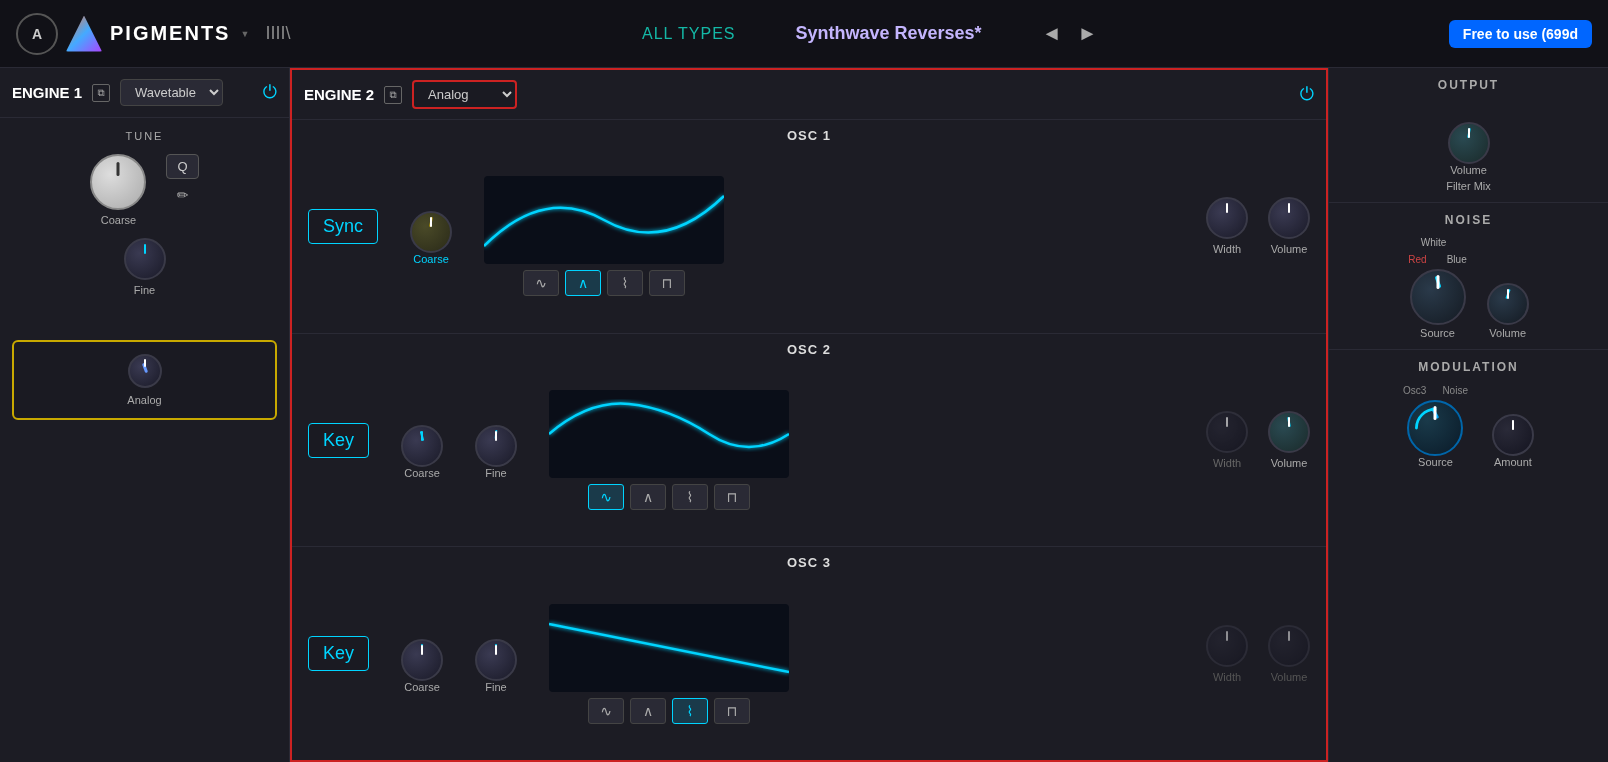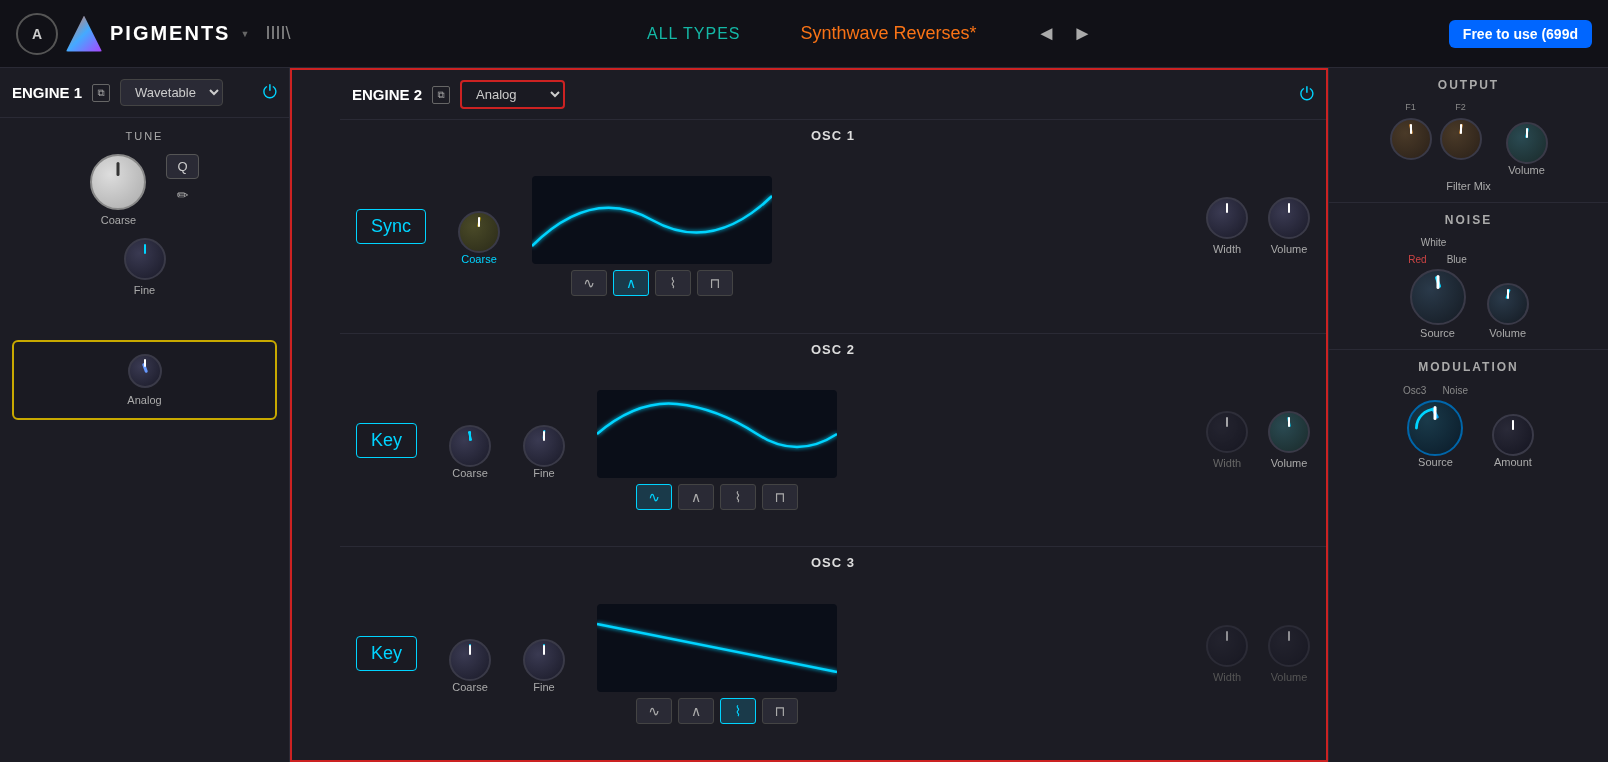--- a/index.html
+++ b/index.html
@@ -51,21 +51,21 @@
       flex: 1;
       display: flex;
       align-items: center;
       justify-content: center;
       gap: 60px;
     }
     .preset-type {
       font-size: 16px; color: #14b8a6; letter-spacing: 1px;
     }
     .preset-name {
-      font-size: 18px; color: #f97316; font-weight: normal;
+      font-size: 18px; color: #c4b5fd; font-weight: bold;
     }
     .nav-arrows {
       display: flex; gap: 16px;
     }
     .nav-arrow {
       color: #aaa; font-size: 20px; cursor: pointer;
     }
     .free-badge {
       background: #0066ff;
       color: #fff;
@@ -225,21 +225,20 @@
       background: #1a1a22;
     }
 
     
     .middle-panel {
       flex: 1;
       background: #1c1c24;
       border: 2px solid #cc2222;
       display: flex;
       flex-direction: column;
-      padding-left: 48px;
     }
     .engine2-header {
       display: flex;
       align-items: center;
       padding: 8px 12px;
       background: #1c1c24;
       border-bottom: 1px solid #2a2a35;
       height: 50px;
       gap: 10px;
     }
@@ -603,34 +602,20 @@
         </div>
       </div>
     </div>
   </div>
 
   <div class="right-panel">
 
     <div class="right-section">
       <div class="right-section-title">OUTPUT</div>
       <div class="output-knobs">
-        <div class="filter-mix-pair">
-          <div class="knob-container">
-            <div style="font-size:9px;color:#888;margin-bottom:2px;">F1</div>
-            <div class="knob knob-md" style="background: radial-gradient(circle at 35% 35%, #4a3a28, #2a2018); position:relative;">
-              <div style="position:absolute;top:4px;left:50%;width:2px;height:10px;background:#ffaa44;transform:translateX(-50%) rotate(-10deg);border-radius:2px;"></div>
-            </div>
-          </div>
-          <div class="knob-container">
-            <div style="font-size:9px;color:#888;margin-bottom:2px;">F2</div>
-            <div class="knob knob-md" style="background: radial-gradient(circle at 35% 35%, #4a3a28, #2a2018); position:relative;">
-              <div style="position:absolute;top:4px;left:50%;width:2px;height:10px;background:#ffaa44;transform:translateX(-50%) rotate(10deg);border-radius:2px;"></div>
-            </div>
-          </div>
-        </div>
         <div style="display:flex;flex-direction:column;align-items:center;margin-top:20px;">
           <div class="knob knob-md" style="background: radial-gradient(circle at 35% 35%, #2a4a52, #1a2a2a); position:relative;">
             <div style="position:absolute;top:4px;left:50%;width:2px;height:10px;background:#00d4ff;transform:translateX(-50%) rotate(10deg);border-radius:2px;"></div>
           </div>
           <span class="knob-label">Volume</span>
         </div>
       </div>
       <div style="display:flex;justify-content:center;margin-top:4px;">
         <span class="knob-label">Filter Mix</span>
       </div>

